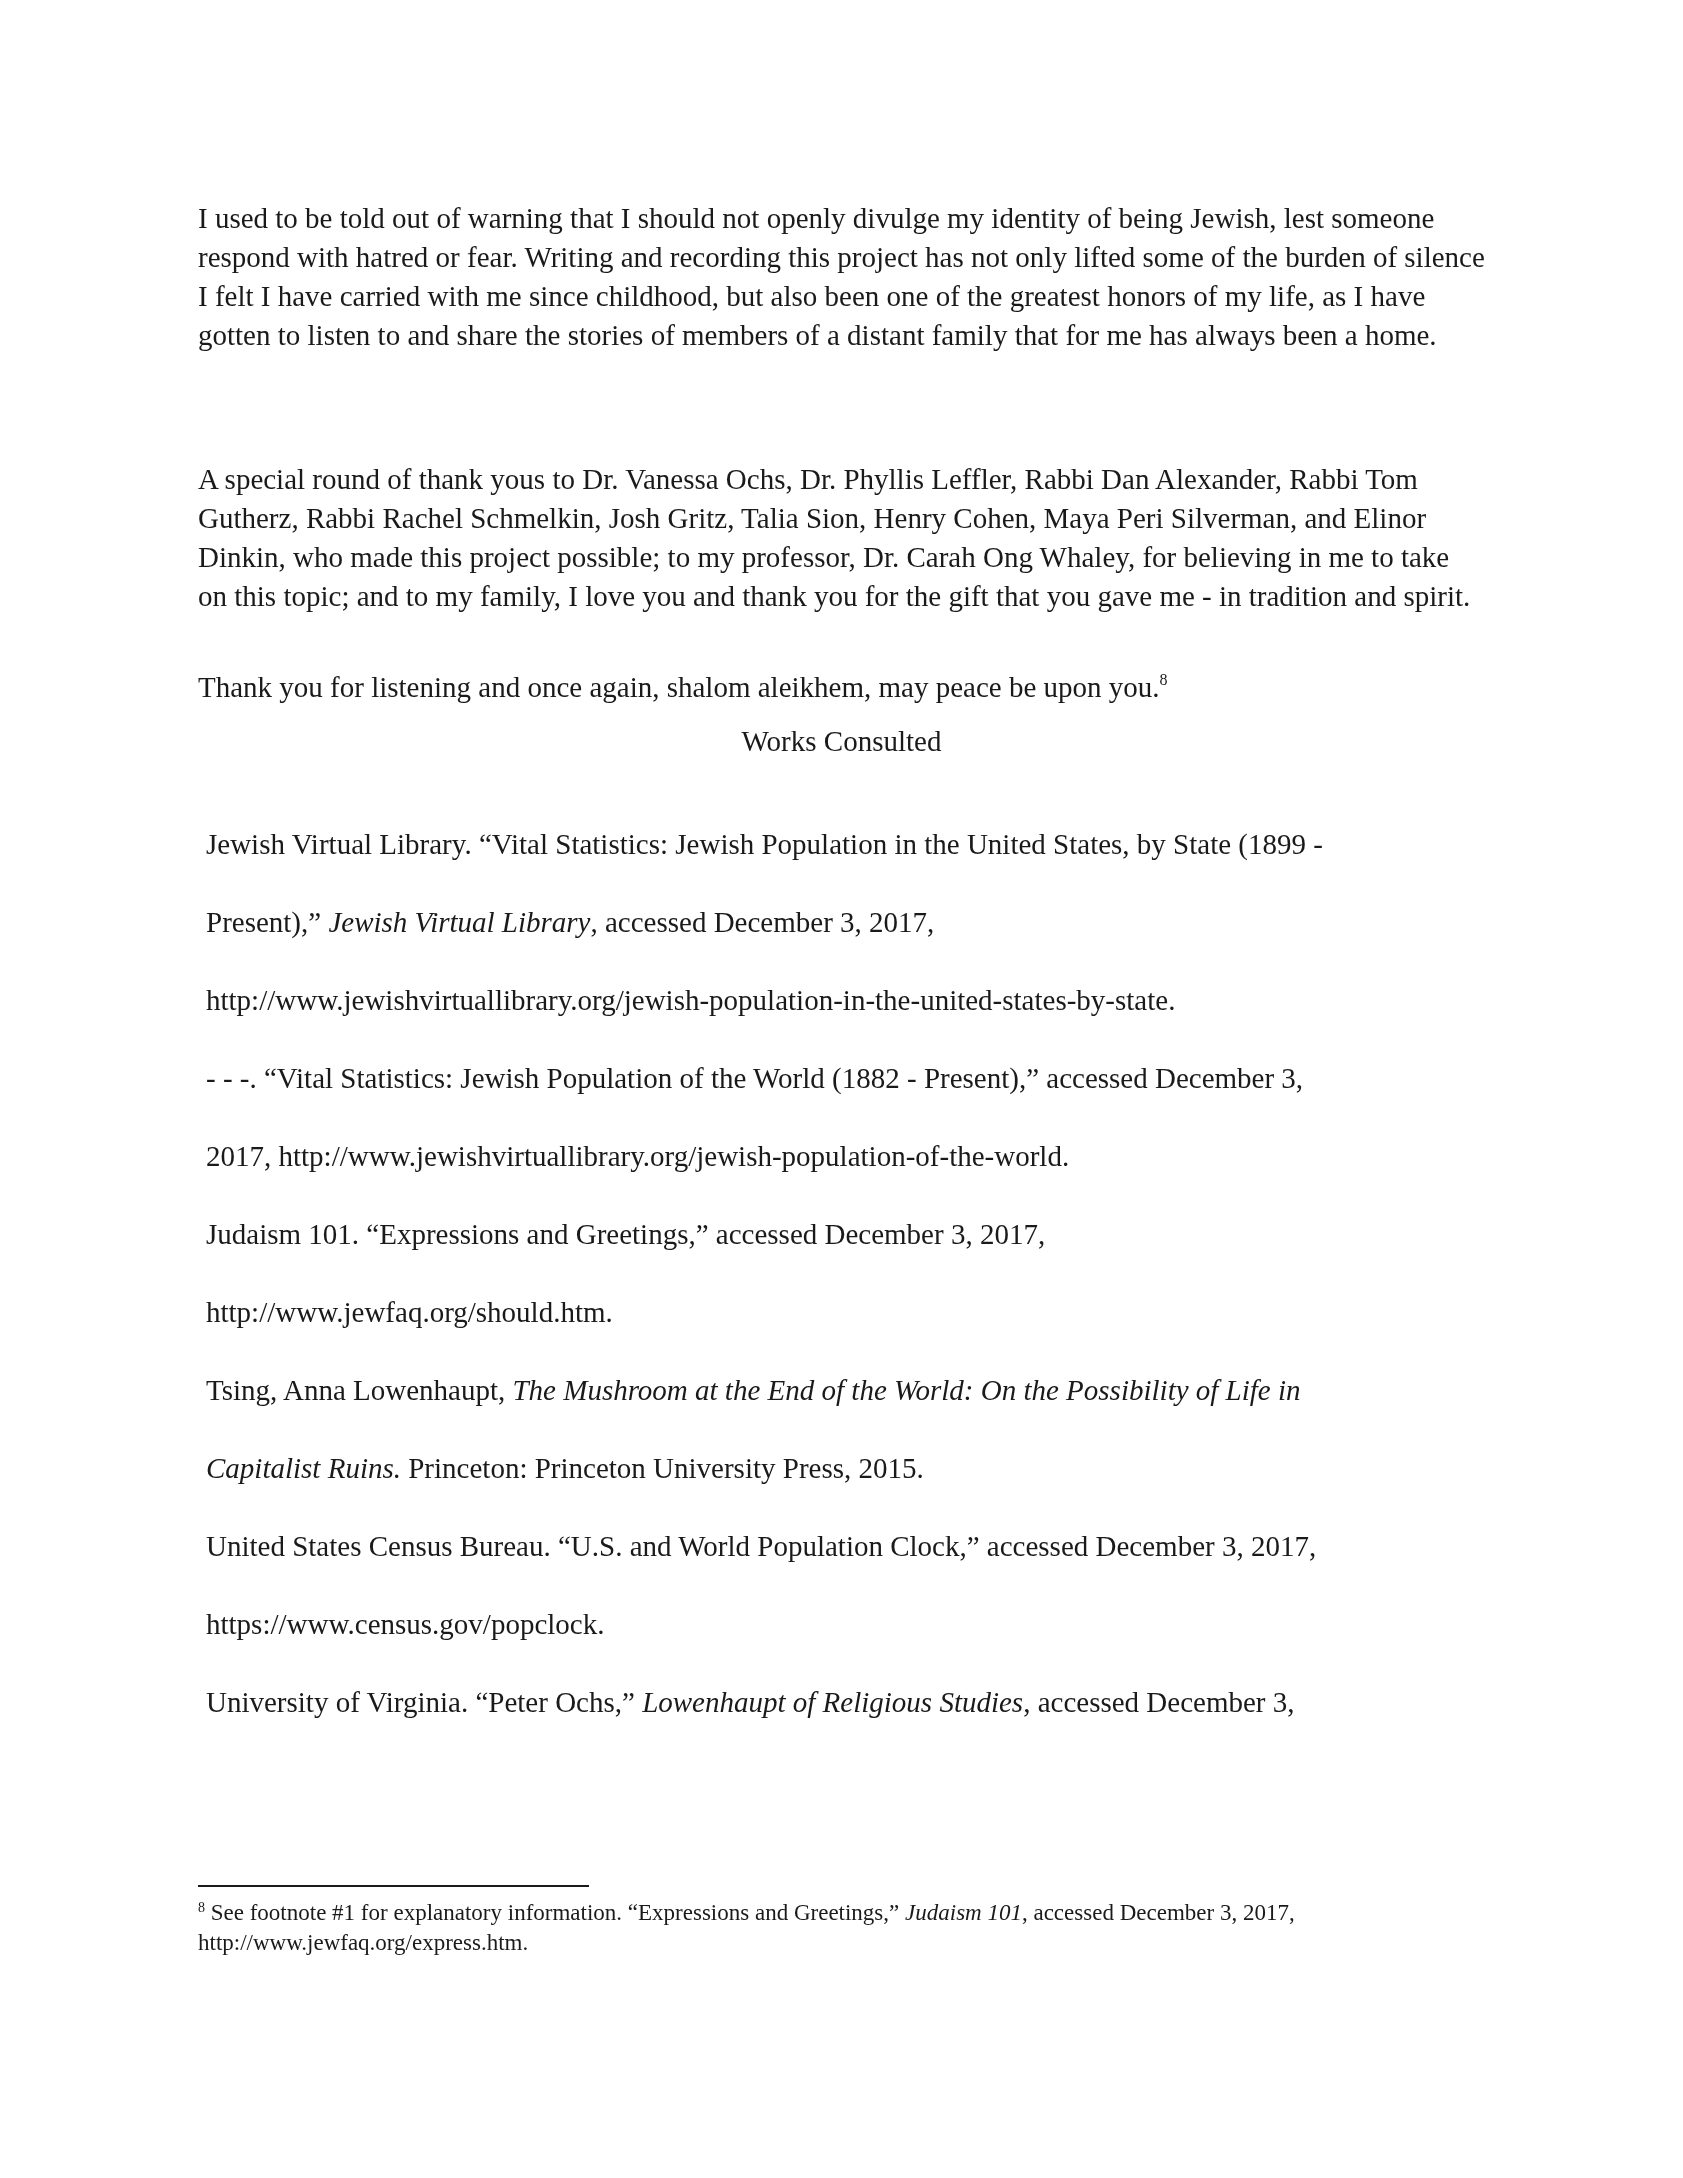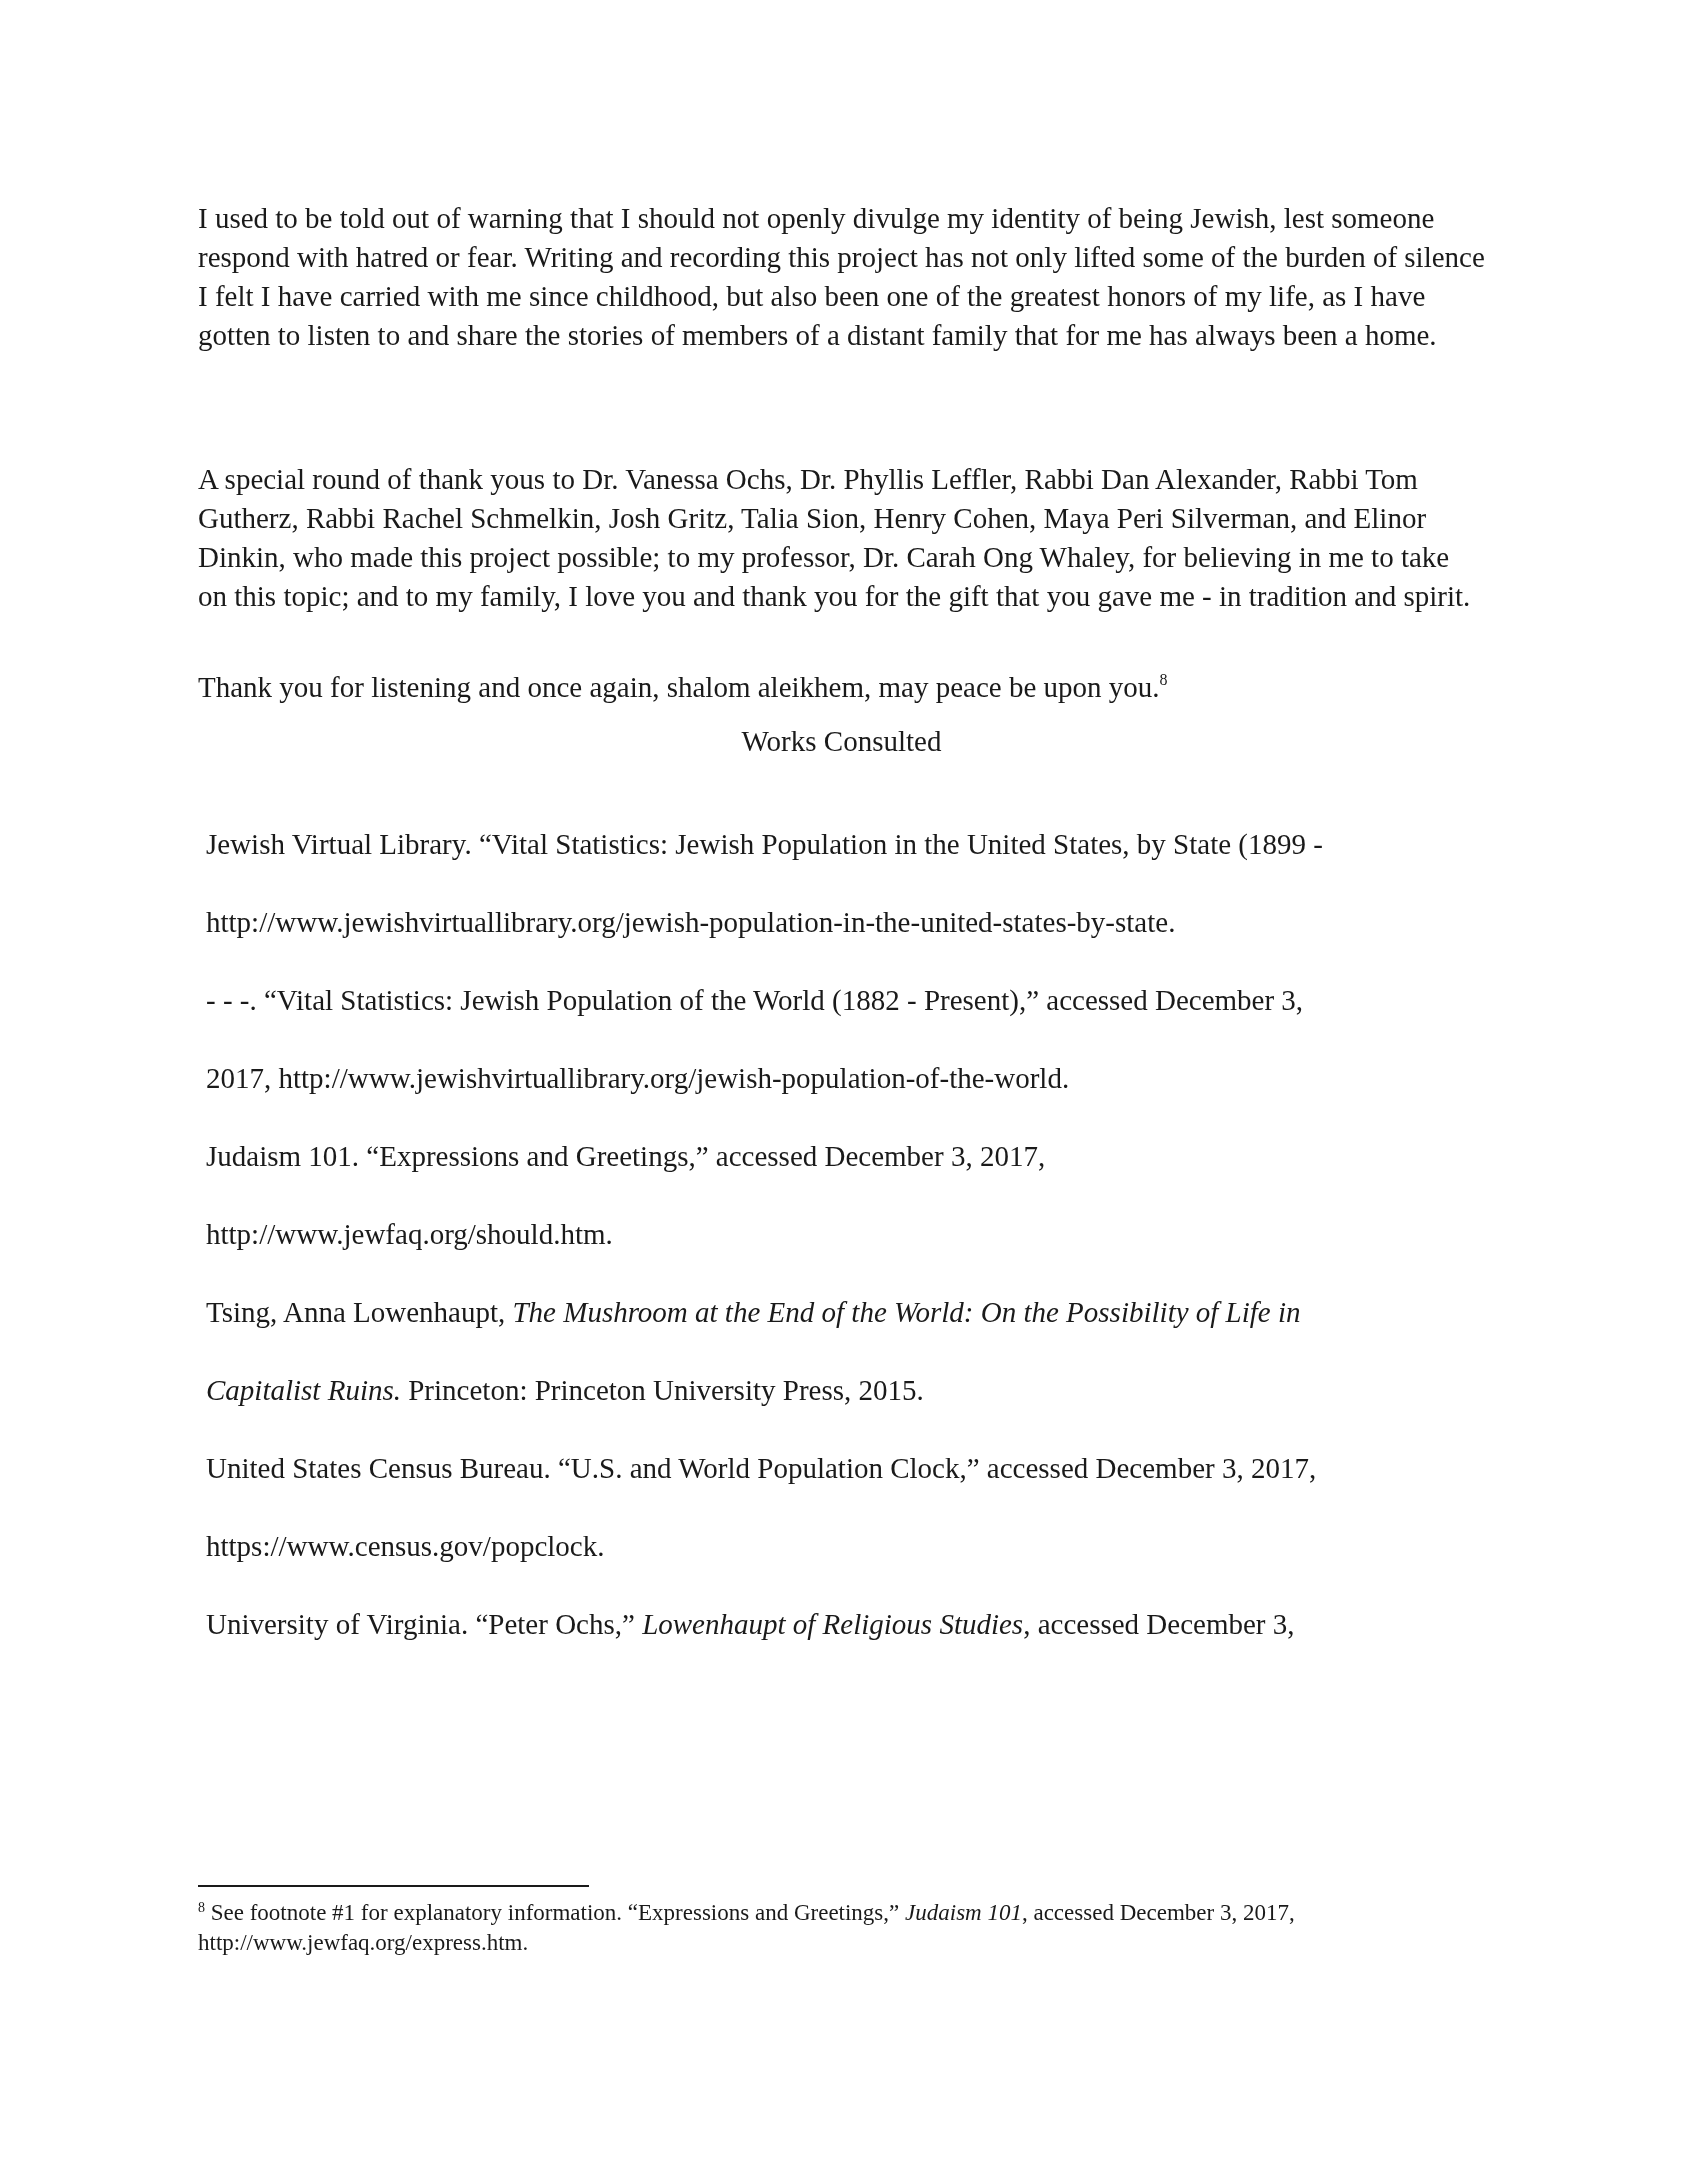--- a/index.html
+++ b/index.html
@@ -29,21 +29,21 @@
   <p id="p1" class="para">I used to be told out of warning that I should not openly divulge my identity of being Jewish, lest someone respond with hatred or fear. Writing and recording this project has not only lifted some of the burden of silence I felt I have carried with me since childhood, but also been one of the greatest honors of my life, as I have gotten to listen to and share the stories of members of a distant family that for me has always been a home.</p>
 
   <p id="p2" class="para">A special round of thank yous to Dr. Vanessa Ochs, Dr. Phyllis Leffler, Rabbi Dan Alexander, Rabbi Tom Gutherz, Rabbi Rachel Schmelkin, Josh Gritz, Talia Sion, Henry Cohen, Maya Peri Silverman, and Elinor Dinkin, who made this project possible; to my professor, Dr. Carah Ong Whaley, for believing in me to take on this topic; and to my family, I love you and thank you for the gift that you gave me - in tradition and spirit.</p>
 
   <p id="p3" class="para"><span>Thank you for listening and once again, shalom aleikhem, may peace be upon you.</span><sup class="fn">8</sup></p>
 
   <h2 class="heading">Works Consulted</h2>
 
   <div class="bib">
 
-    <p class="bib-entry"><span>Jewish Virtual Library. “Vital Statistics: Jewish Population in the United States, by State (1899 -</span><span class="line2">http://www.jewishvirtuallibrary.org/jewish-population-in-the-united-states-by-state.</span></p>
+    <p class="bib-entry"><span>Jewish Virtual Library. “Vital Statistics: Jewish Population in the United States, by State (1899 -</span><span class="line2"><span>Present),” </span><em>Jewish Virtual Library</em><span>, accessed December 3, 2017,</span></span><span class="line2">http://www.jewishvirtuallibrary.org/jewish-population-in-the-united-states-by-state.</span></p>
 
     <p class="bib-entry"><span>- - -. “Vital Statistics: Jewish Population of the World (1882 - Present),” accessed December 3,</span><span class="line2">2017, http://www.jewishvirtuallibrary.org/jewish-population-of-the-world.</span></p>
 
     <p class="bib-entry"><span>Judaism 101. “Expressions and Greetings,” accessed December 3, 2017,</span><span class="line2">http://www.jewfaq.org/should.htm.</span></p>
 
     <p class="bib-entry"><span>Tsing, Anna Lowenhaupt, </span><em>The Mushroom at the End of the World: On the Possibility of Life in</em><span class="line2"><em>Capitalist Ruins.</em><span> Princeton: Princeton University Press, 2015.</span></span></p>
 
     <p class="bib-entry"><span>United States Census Bureau. “U.S. and World Population Clock,” accessed December 3, 2017,</span><span class="line2">https://www.census.gov/popclock.</span></p>
 
     <p class="bib-entry"><span>University of Virginia. “Peter Ochs,” </span><em>Lowenhaupt of Religious Studies</em><span>, accessed December 3,</span></p>

